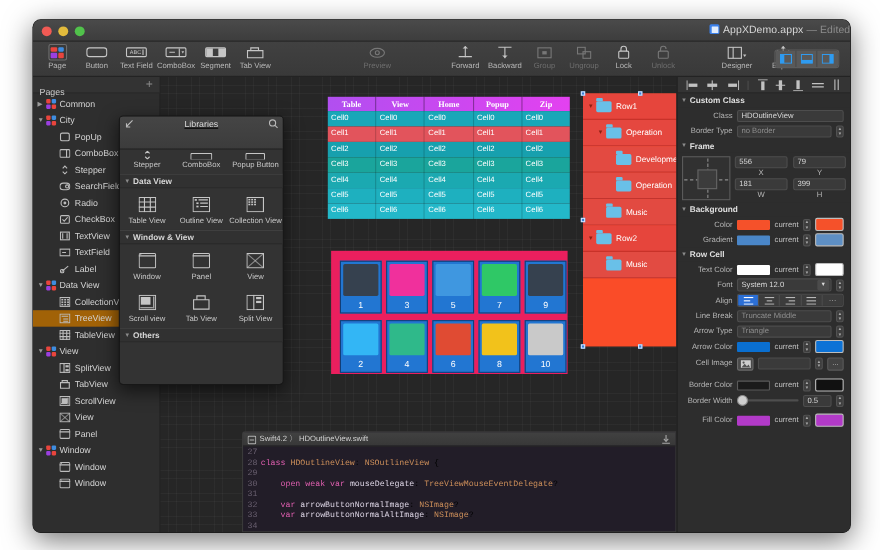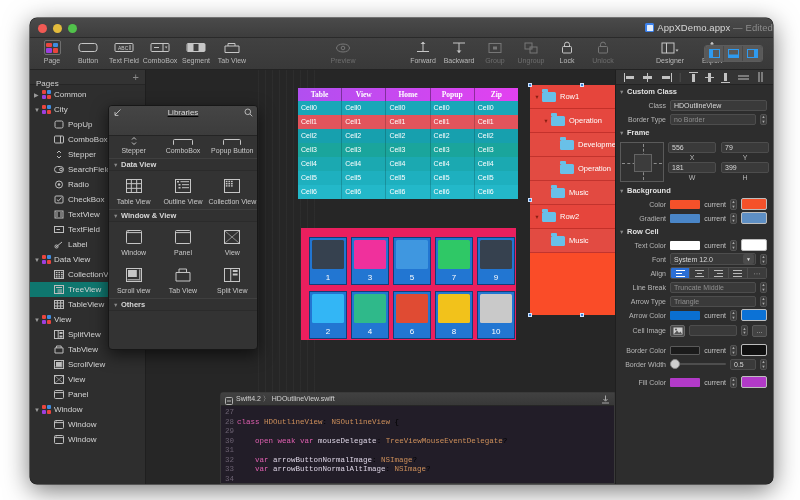--- a/index.html
+++ b/index.html
@@ -71,21 +71,21 @@
   
   #sidebar{ position:absolute; left:0; top:0; width:116px; height:100%;
      background:#2e2e2e; border-right:.5px solid #1f1f1f; }
   #pagesHeader{ height:15px; background:#333333; border-bottom:.5px solid #262626;
      display:flex; align-items:center; padding:0 6px; }
   #pagesHeader .t{ font-size:8px; color:#cfcfcf; flex:1;margin-top:13px; }
   #pagesHeader .plus{ font-size:11px; color:#8a8a8a; line-height:10px;}
   .tree{ padding-top:2px; }
   .trow{ height:15px; display:flex; align-items:center; padding-left:4px;
          font-size:8px; color:#d4d4d4; white-space:nowrap; }
-  .trow.sel{ background:#0f766e; }
+  .trow.sel{ background:#a16207; }
   .tri{ width:8px; font-size:6px; color:#9a9a9a; line-height:8px; }
   .tri.blank{ visibility:hidden; }
   .gicon{ width:9px; height:9px; margin-right:3px; display:grid;
      grid-template-columns:1fr 1fr; grid-template-rows:1fr 1fr; gap:1px; }
   .gicon i{ border-radius:1px; }
   .lvl1{ padding-left:4px; } .lvl2{ padding-left:16px; }
   .micon{ width:10px;height:9px; margin-right:4px; flex:0 0 auto;}
 
   
   #libs{ position:absolute; left:78px; top:35px; width:150px; height:245px;

